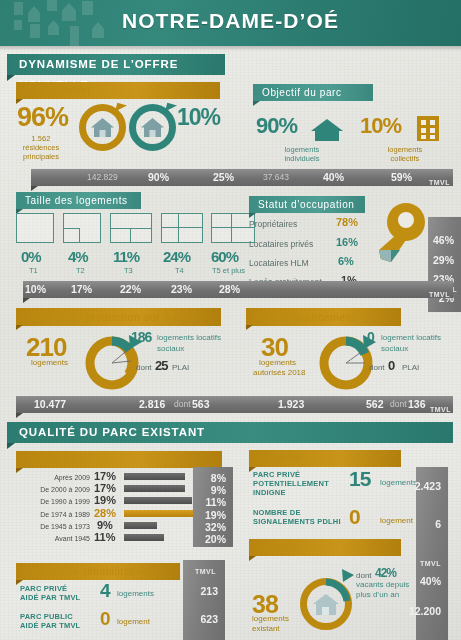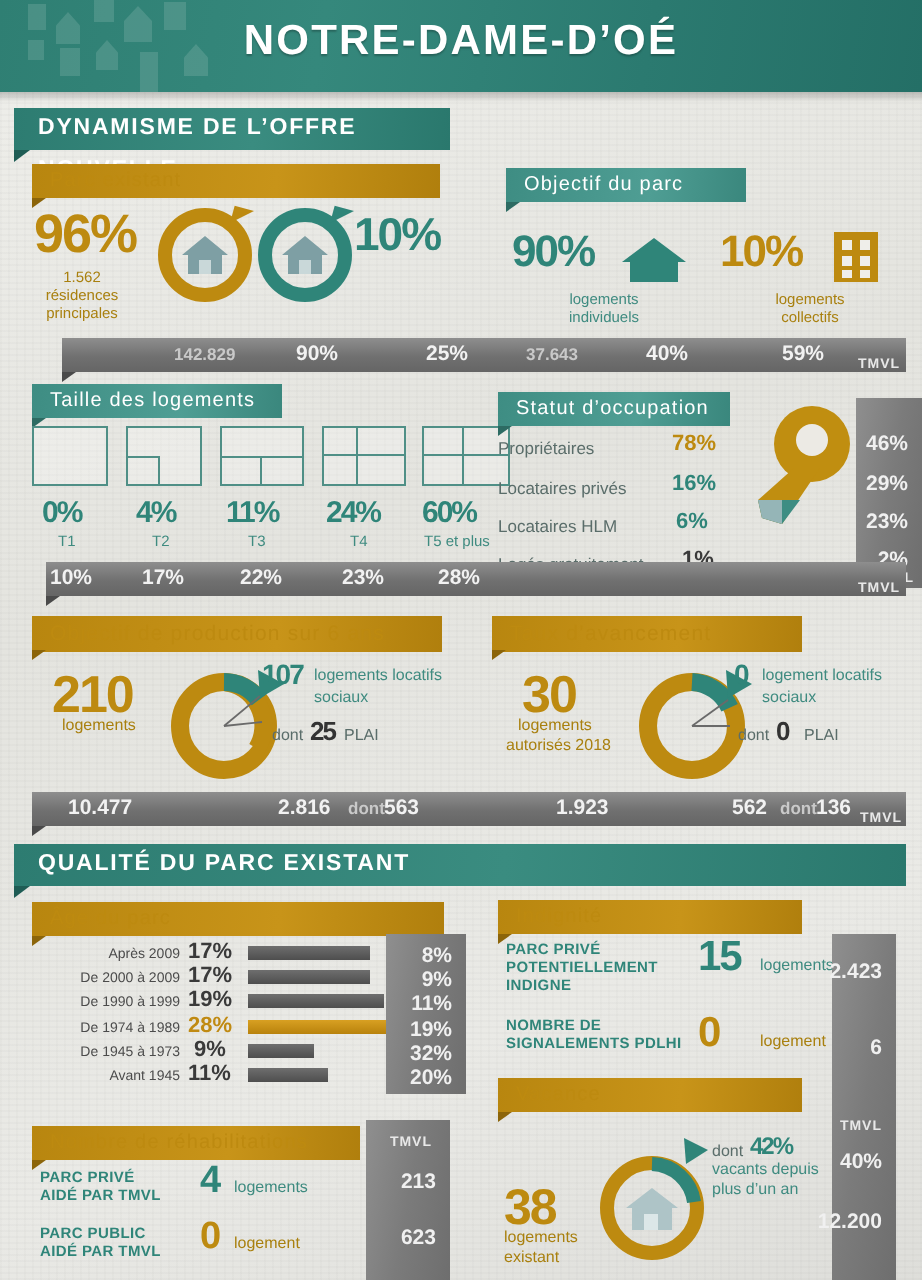--- a/index.html
+++ b/index.html
@@ -60,21 +60,21 @@
   .sub.teal:after{content:"";position:absolute;left:0;top:17px;border-left:7px solid #2d6b63;border-bottom:5px solid transparent;}
 
   
   .greybar{
     position:absolute;height:17px;
     background:linear-gradient(180deg,#8e8e8e,#707070 55%,#656565);
     color:#f2f2f2;font-size:10.5px;font-weight:bold;
   }
   .greybar:after{content:"";position:absolute;left:0;top:17px;border-left:7px solid #4a4a4a;border-bottom:5px solid transparent;}
   .greybar span{position:absolute;top:0;line-height:17px;}
-  .greybar .dim{color:#c9c9c9;font-weight:bold;font-size:8.5px;}
+  .greybar .dim{color:#c9c9c9;font-weight:normal;font-size:8.5px;}
   .tmvl{font-size:7px;font-weight:bold;color:#e8e8e8;letter-spacing:.5px;}
 
   .greycol{
     position:absolute;
     background:linear-gradient(100deg,#8f8f8f,#7b7b7b 50%,#6e6e6e);
     color:#f0f0f0;
   }
   .greycol .row{position:absolute;right:7px;font-size:10.5px;font-weight:bold;text-align:right;}
 
   
@@ -251,21 +251,21 @@
 
   <div class="statlbl" style="left:249px;top:219px;">Propriétaires</div>
   <div class="statpct" style="left:336px;top:216px;color:#bd8a10;">78%</div>
   <div class="statlbl" style="left:249px;top:239px;">Locataires privés</div>
   <div class="statpct" style="left:336px;top:236px;color:#2f8579;">16%</div>
   <div class="statlbl" style="left:249px;top:258px;">Locataires HLM</div>
   <div class="statpct" style="left:338px;top:255px;color:#2f8579;">6%</div>
   <div class="statlbl" style="left:249px;top:277px;">Logés gratuitement</div>
   <div class="statpct" style="left:341px;top:274px;color:#3a3a3a;">1%</div>
 
-  <div class="greycol" style="left:428px;top:199px;width:33px;height:95px;">
+  <div class="greycol" style="left:428px;top:217px;width:33px;height:95px;">
     <div class="row" style="top:17px;">46%</div>
     <div class="row" style="top:37px;">29%</div>
     <div class="row" style="top:56px;">23%</div>
     <div class="row" style="top:75px;">2%</div>
   </div>
   <div class="tmvl" style="position:absolute;left:436px;top:286px;">TMVL</div>
 
   <div class="greybar" style="left:23px;top:281px;width:430px;">
     <span style="left:2px;">10%</span>
     <span style="left:48px;">17%</span>
@@ -284,21 +284,21 @@
     <circle cx="29" cy="29" r="22" fill="none" stroke="#bd8a10" stroke-width="9"></circle>
     <path d="M29 7 A22 22 0 0 1 45.5 40.3" fill="none" stroke="#bd8a10" stroke-width="9"></path>
     <path d="M29 7 A22 22 0 0 1 46.5 15.9" fill="none" stroke="#2f8579" stroke-width="9"></path>
     <line x1="29" y1="29" x2="47" y2="14" stroke="#6a6a6a" stroke-width="0.9"></line>
     <line x1="29" y1="29" x2="48" y2="27" stroke="#6a6a6a" stroke-width="0.9"></line>
   </svg>
   <svg width="18" height="18" style="position:absolute;left:128px;top:333px;">
     <path d="M1 2 L14 9 L2 16 Z" fill="#2f8579"></path>
   </svg>
 
-  <div class="bignum tealc" style="position:absolute;left:131px;top:329px;font-size:14px;">107</div>
+  <div class="bignum tealc" style="position:absolute;left:131px;top:329px;font-size:14px;">186</div>
   <div class="lbl" style="left:157px;top:333px;font-size:8px;">logements locatifs</div>
   <div class="lbl" style="left:157px;top:344px;font-size:8px;">sociaux</div>
   <div class="lbl" style="left:136px;top:363px;font-size:8px;color:#5a6d6a;">dont</div>
   <div class="bignum" style="position:absolute;left:155px;top:358px;font-size:13px;color:#333;">25</div>
   <div class="lbl" style="left:172px;top:363px;font-size:8px;color:#5a6d6a;">PLAI</div>
 
   <div class="sub gold" style="left:246px;top:308px;width:155px;height:18px;line-height:18px;font-size:10.5px;">Taux d’avancement</div>
 
   <div class="bignum gold" style="position:absolute;left:261px;top:332px;font-size:26px;">30</div>
   <div class="lblgold lbl" style="left:259px;top:358px;font-size:8px;">logements</div>

